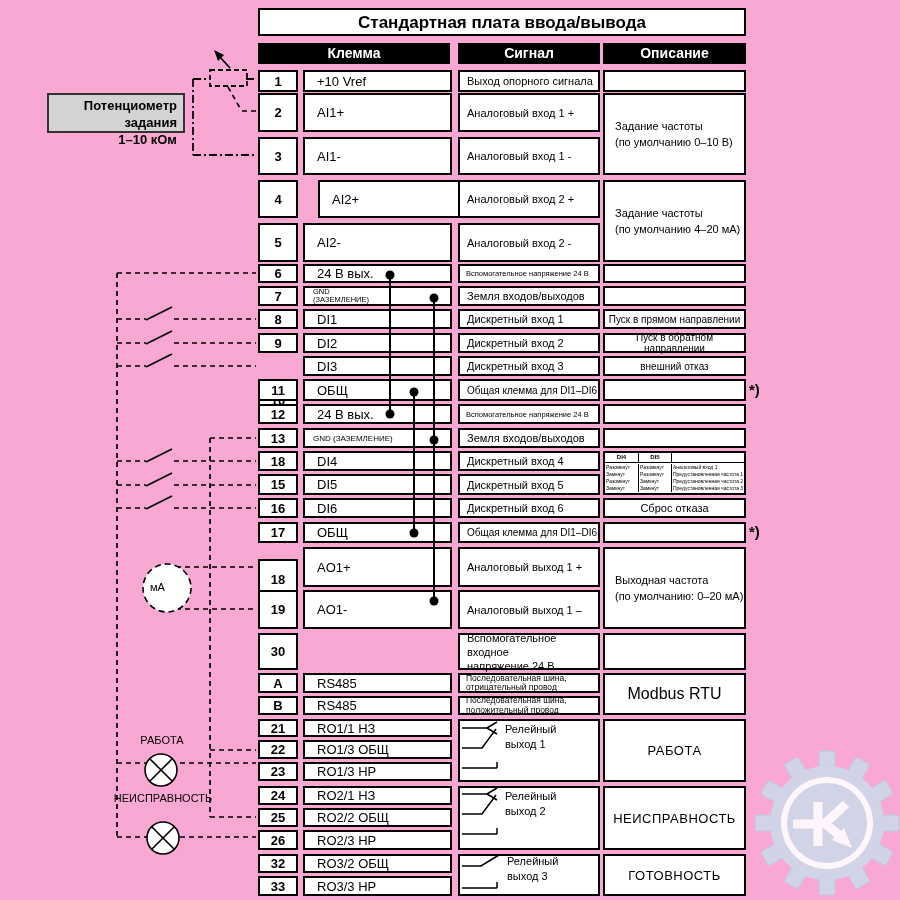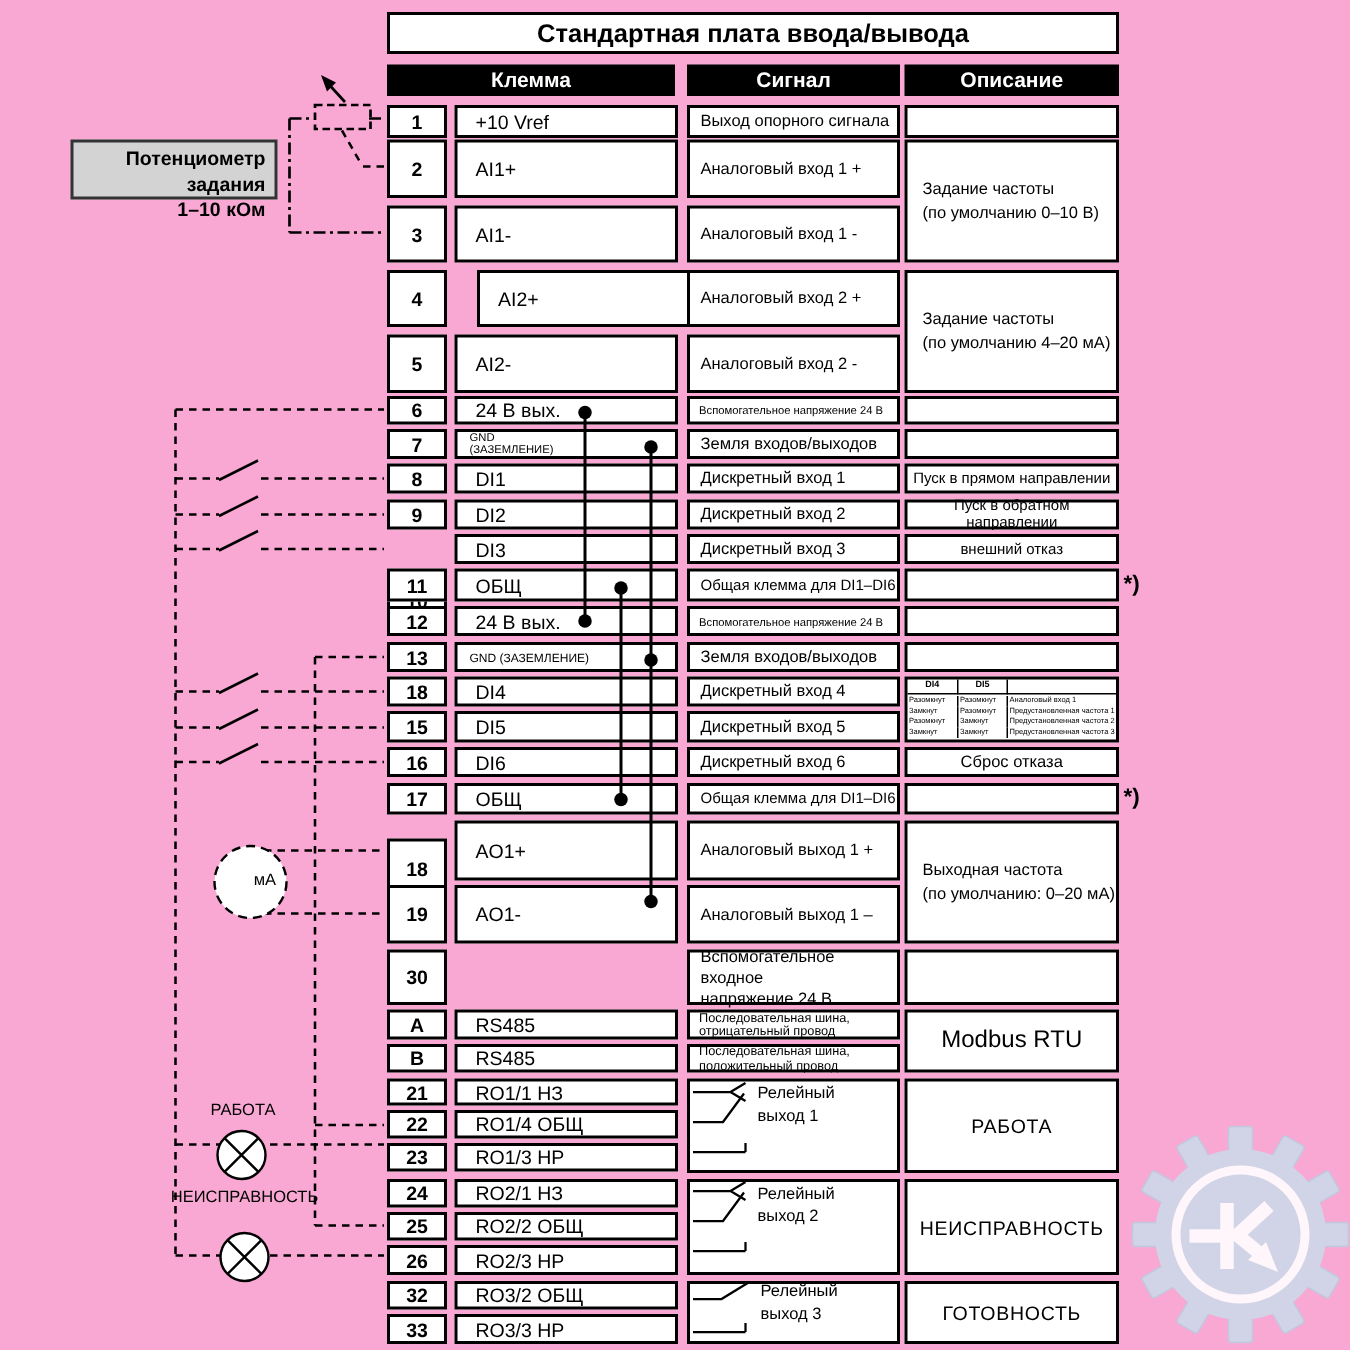--- a/index.html
+++ b/index.html
@@ -22,21 +22,21 @@
   .desc.big{font-size:13px;letter-spacing:.5px;}
   .desc.mod{font-size:16px;}
   .title{left:258px;top:8px;width:488px;height:28px;text-align:center;font-weight:bold;
          font-size:17px;line-height:25px;z-index:2;}
   .hdr{position:absolute;top:43px;height:21px;background:#000;color:#fff;font-weight:bold;
        font-size:14px;text-align:center;line-height:21px;z-index:2;}
   .potlabel{position:absolute;left:47px;top:93px;width:138px;height:40px;background:#d3d3d3;
             border:2px solid #333;box-sizing:border-box;font-size:13px;font-weight:bold;
             text-align:right;padding:2px 6px 0 0;line-height:17px;white-space:pre-line;z-index:2;}
   .lamplabel{position:absolute;font-size:11px;text-align:center;z-index:8;}
-  .malabel{position:absolute;left:150px;top:581px;width:34px;text-align:right;font-size:11px;z-index:8;}
+  .malabel{position:absolute;left:150px;top:581px;width:34px;text-align:left;font-size:11px;z-index:8;}
   .rlabel{position:absolute;font-size:11px;line-height:15px;white-space:pre-line;z-index:8;width:80px;}
   .star{position:absolute;font-size:15px;font-weight:bold;z-index:8;}
   .mtc{position:absolute;font-size:5px;line-height:7px;overflow:hidden;padding-left:1px;box-sizing:border-box;}
   .mth{font-weight:bold;font-size:6px;text-align:center;line-height:9px;padding-left:0;}
   #wires{position:absolute;left:0;top:0;z-index:7;pointer-events:none;}
   #watermark{position:absolute;left:752px;top:748px;z-index:9;pointer-events:none;opacity:.9;}
 </style>
 </head>
 <body>
 
@@ -272,21 +272,21 @@
 отрицательный провод</div>
     <div class="box cell desc mod" style="left: 603px; top: 673px; width: 143px; height: 42px;">Modbus RTU</div>
     <div class="box cell num" style="left: 258px; top: 696px; width: 40px; height: 19px;">B</div>
     <div class="box cell name" style="left: 303px; top: 696px; width: 149px; height: 19px;">RS485</div>
     <div class="box cell sig xs2" style="left: 458px; top: 696px; width: 142px; height: 19px;">Последовательная шина,
 положительный провод</div>
     <div class="box cell num" style="left: 258px; top: 719px; width: 40px; height: 18px;">21</div>
     <div class="box cell name" style="left: 303px; top: 719px; width: 149px; height: 18px;">RO1/1 НЗ</div>
     <div class="box cell desc big" style="left: 603px; top: 719px; width: 143px; height: 63px;">РАБОТА</div>
     <div class="box cell num" style="left: 258px; top: 740px; width: 40px; height: 19px;">22</div>
-    <div class="box cell name" style="left: 303px; top: 740px; width: 149px; height: 19px;">RO1/4 ОБЩ</div>
+    <div class="box cell name" style="left: 303px; top: 740px; width: 149px; height: 19px;">RO1/3 ОБЩ</div>
     <div class="box cell num" style="left: 258px; top: 762px; width: 40px; height: 19px;">23</div>
     <div class="box cell name" style="left: 303px; top: 762px; width: 149px; height: 19px;">RO1/3 НР</div>
     <div class="box cell num" style="left: 258px; top: 786px; width: 40px; height: 19px;">24</div>
     <div class="box cell name" style="left: 303px; top: 786px; width: 149px; height: 19px;">RO2/1 НЗ</div>
     <div class="box cell desc big" style="left: 603px; top: 786px; width: 143px; height: 64px;">НЕИСПРАВНОСТЬ</div>
     <div class="box cell num" style="left: 258px; top: 808px; width: 40px; height: 19px;">25</div>
     <div class="box cell name" style="left: 303px; top: 808px; width: 149px; height: 19px;">RO2/2 ОБЩ</div>
     <div class="box cell num" style="left: 258px; top: 830px; width: 40px; height: 20px;">26</div>
     <div class="box cell name" style="left: 303px; top: 830px; width: 149px; height: 20px;">RO2/3 НР</div>
     <div class="box cell num" style="left: 258px; top: 854px; width: 40px; height: 19px;">32</div>

